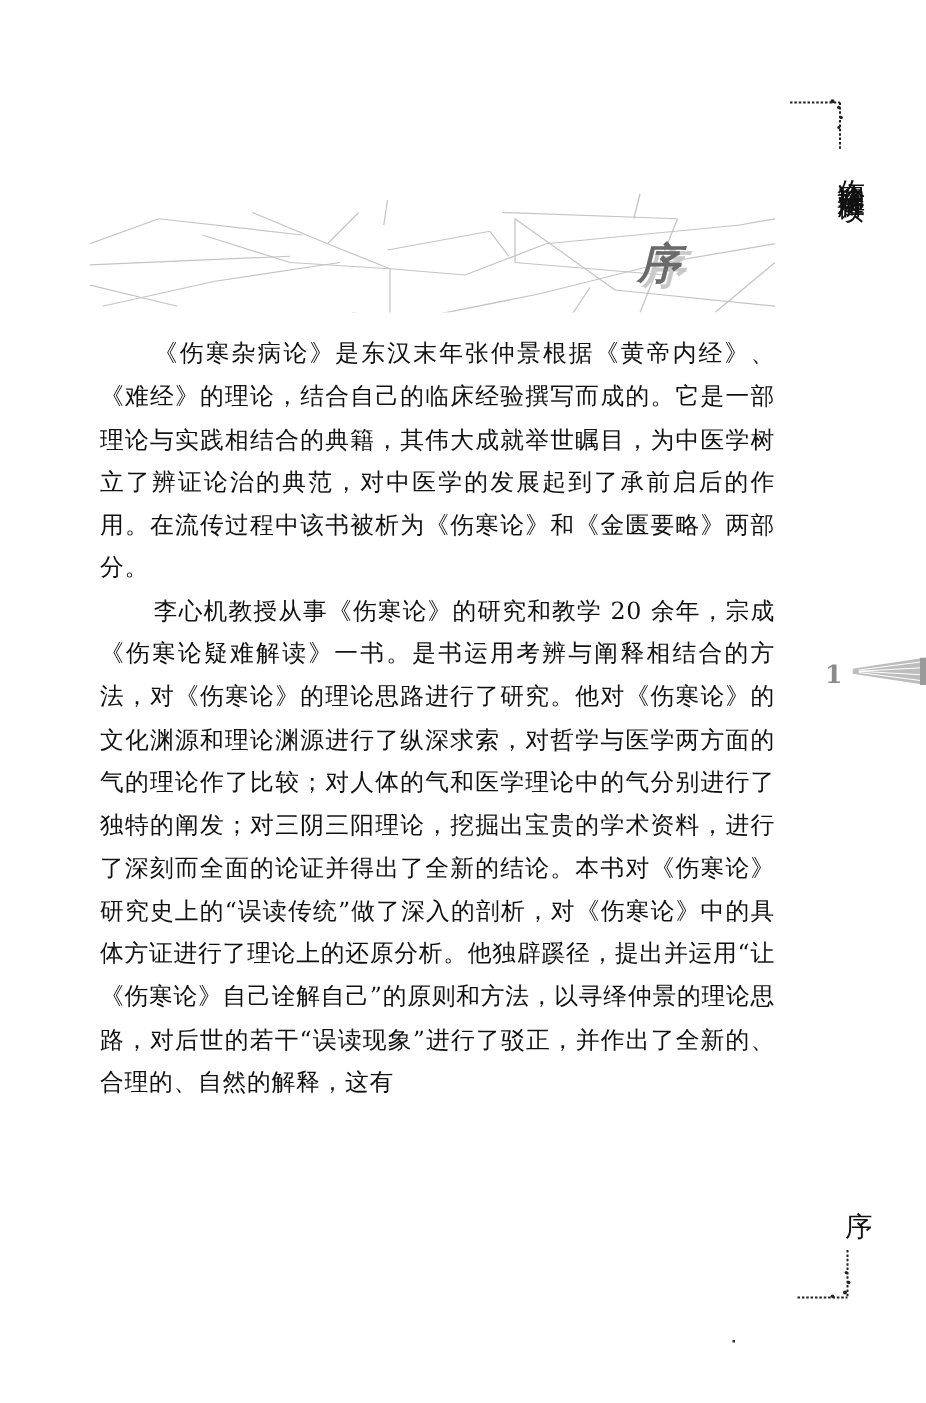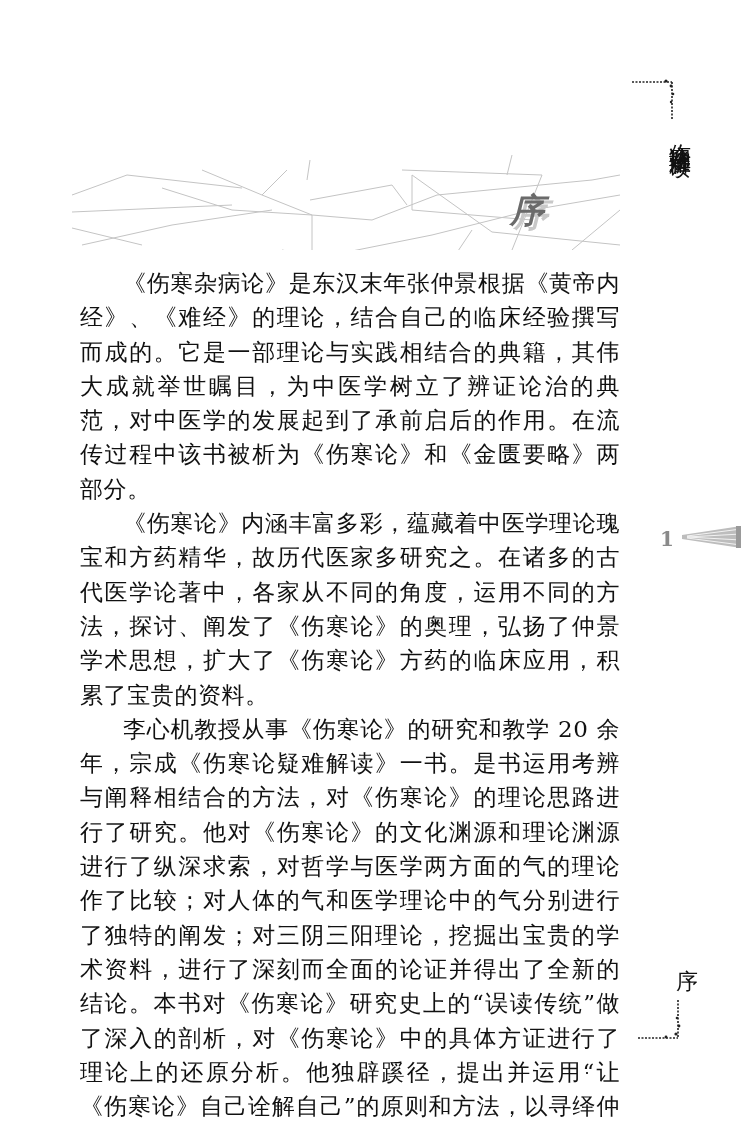--- a/index.html
+++ b/index.html
@@ -4,21 +4,21 @@
   <style>
     html, body { margin: 0; padding: 0; background: #ffffff; }
     body { width: 741px; height: 1122px; position: relative; overflow: hidden;
            font-family: "DejaVu Serif", "Liberation Serif", serif; color: #111; }
     .banner { position: absolute; left: 72px; top: 150px; width: 548px; height: 100px; }
     .banner svg { position: absolute; left: 0; top: 0; }
     .banner-title { position: absolute; left: 510px; top: 188px; font-size: 34px; color: #6a6a6a;
                     font-family: "DejaVu Sans", sans-serif; font-weight: bold; font-style: italic;
                     text-shadow: 4px 4px 0 #c8c8c8; letter-spacing: 0; }
     .body-text { position: absolute; left: 80px; top: 266px; width: 540px; }
-    .para { margin: 0; font-size: 23px; line-height: 34.3px; text-align: justify;
+    .para { margin: 0; font-size: 19px; line-height: 34.3px; text-align: justify;
             text-align-last: left; letter-spacing: 0.6px; }
     .para.indent { text-indent: 43px; }
     .side-title { position: absolute; left: 667px; top: 126px; width: 26px;
                   font-family: "DejaVu Sans", sans-serif; font-size: 22px; line-height: 26.5px;
                   writing-mode: vertical-rl; letter-spacing: 2px; color: #111; }
     .corner-top { position: absolute; left: 632px; top: 74px; }
     .corner-bottom { position: absolute; left: 636px; top: 996px; }
     .page-num { position: absolute; left: 660px; top: 527px; font-size: 20px; font-weight: bold;
                 color: #8a8a8a; font-family: "DejaVu Serif", serif; }
     .page-wedge { position: absolute; left: 682px; top: 526px; }
@@ -64,21 +64,20 @@
       <line x1="420" y1="82" x2="548" y2="95"></line>
       <line x1="500" y1="100" x2="548" y2="60"></line>
       <line x1="440" y1="5" x2="435" y2="25"></line>
     </g>
   </svg>
 </div>
 <div class="banner-title">序</div>
 
 <div class="body-text">
   <p class="para indent">《伤寒杂病论》是东汉末年张仲景根据《黄帝内经》、《难经》的理论，结合自己的临床经验撰写而成的。它是一部理论与实践相结合的典籍，其伟大成就举世瞩目，为中医学树立了辨证论治的典范，对中医学的发展起到了承前启后的作用。在流传过程中该书被析为《伤寒论》和《金匮要略》两部分。</p>
-  <p class="para indent">《伤寒论》内涵丰富多彩，蕴藏着中医学理论瑰宝和方药精华，故历代医家多研究之。在诸多的古代医学论著中，各家从不同的角度，运用不同的方法，探讨、阐发了《伤寒论》的奥理，弘扬了仲景学术思想，扩大了《伤寒论》方药的临床应用，积累了宝贵的资料。</p>
   <p class="para indent">李心机教授从事《伤寒论》的研究和教学 20 余年，宗成《伤寒论疑难解读》一书。是书运用考辨与阐释相结合的方法，对《伤寒论》的理论思路进行了研究。他对《伤寒论》的文化渊源和理论渊源进行了纵深求索，对哲学与医学两方面的气的理论作了比较；对人体的气和医学理论中的气分别进行了独特的阐发；对三阴三阳理论，挖掘出宝贵的学术资料，进行了深刻而全面的论证并得出了全新的结论。本书对《伤寒论》研究史上的“误读传统”做了深入的剖析，对《伤寒论》中的具体方证进行了理论上的还原分析。他独辟蹊径，提出并运用“让《伤寒论》自己诠解自己”的原则和方法，以寻绎仲景的理论思路，对后世的若干“误读现象”进行了驳正，并作出了全新的、合理的、自然的解释，这有</p>
 </div>
 
 <svg class="corner-top" width="50" height="50" viewBox="0 0 50 50">
   <g stroke="#222" stroke-width="1.6" fill="none" stroke-dasharray="2 1.5">
     <path d="M0 8 L40 8"></path>
     <path d="M40 8 L40 46"></path>
   </g>
   <g fill="#222">
     <circle cx="34" cy="7" r="1.6"></circle>

